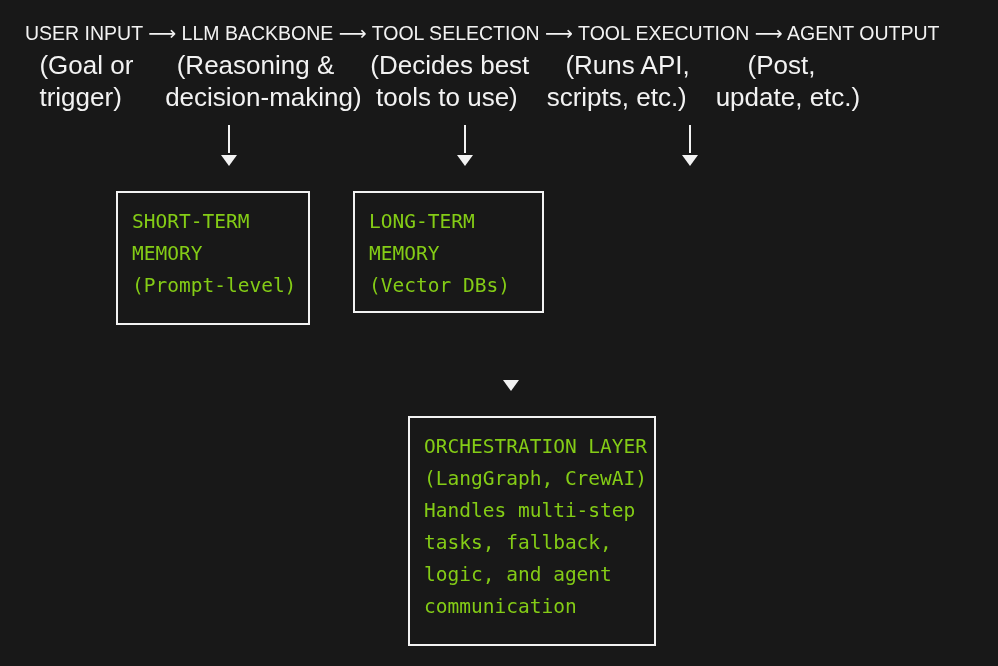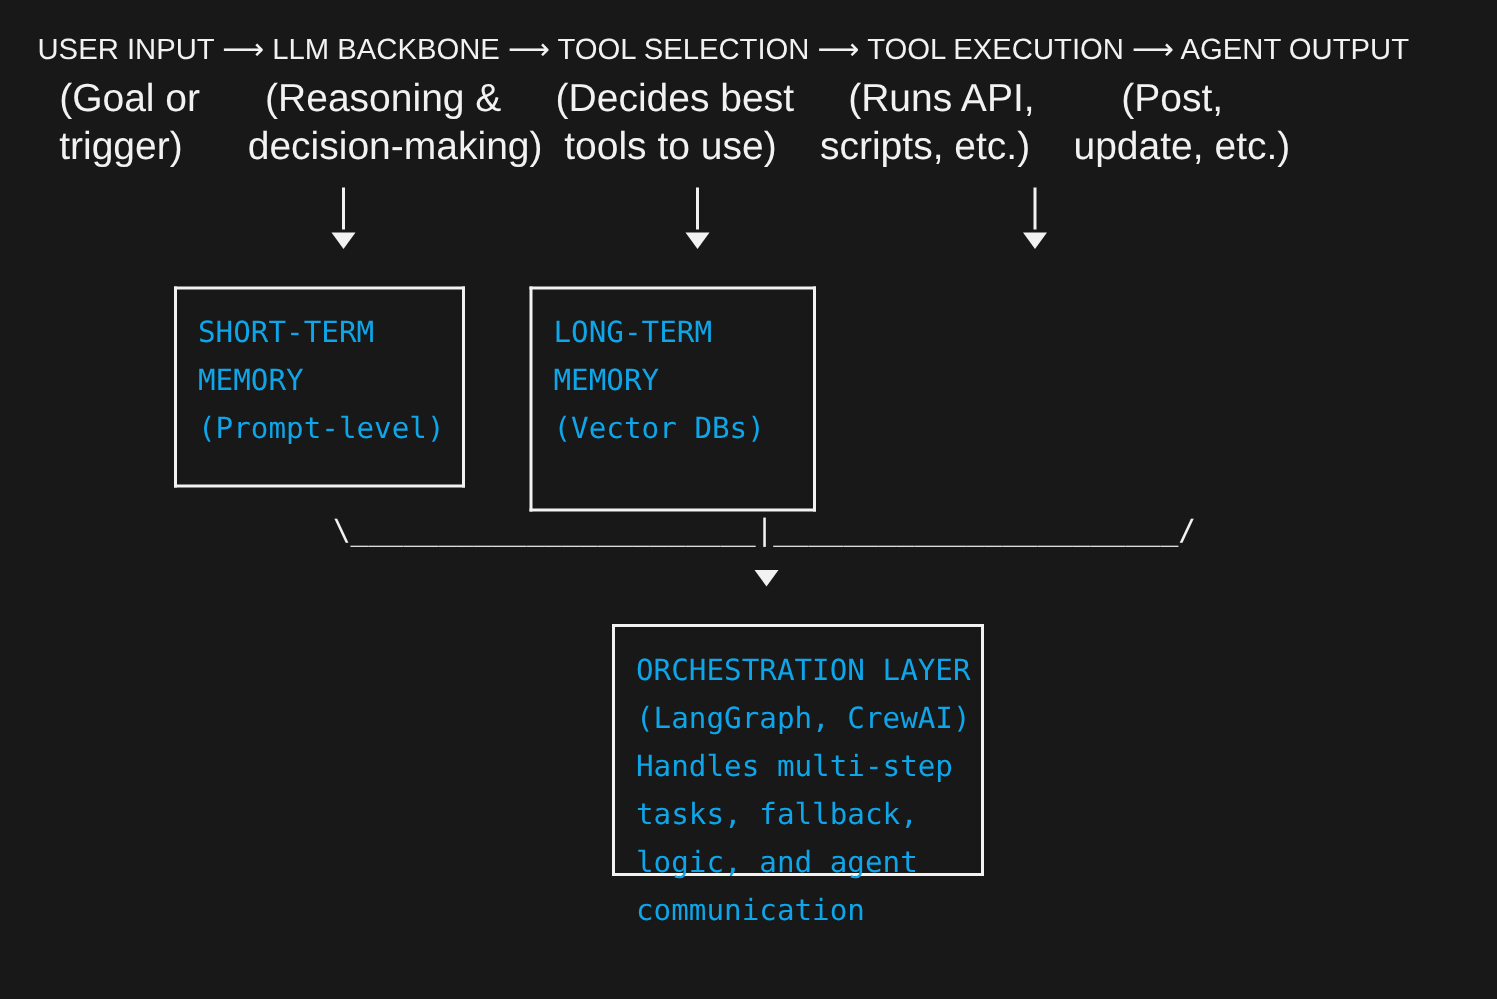--- a/index.html
+++ b/index.html
@@ -89,21 +89,21 @@
   .box-edge-l { left: 0; }
   .box-edge-r { right: 0; }
 
   .box-lines {
     position: absolute;
     left: 0;
     top: 0;
     white-space: pre;
     font-size: 19.5px;
     line-height: 32px;
-    color: #0ea5e9;
+    color: #84cc16;
   }
 
   
   .merge-line {
     position: absolute;
     white-space: pre;
     font-size: 19.5px;
     line-height: 32px;
     color: #f2f2f2;
   }
@@ -131,36 +131,35 @@
   <div class="ascii-box" style="left:116px; top:191px; width:194px; height:134px;">
     <div class="box-top"></div>
     <div class="box-bottom"></div>
     <div class="box-edge-l"></div>
     <div class="box-edge-r"></div>
     <div class="box-lines" style="left:16px; top:15px;">SHORT-TERM
 MEMORY
 (Prompt-level)</div>
   </div>
 
-  <div class="ascii-box" style="left:353px; top:191px; width:191px; height:150px;">
+  <div class="ascii-box" style="left:353px; top:191px; width:191px; height:122px;">
     <div class="box-top"></div>
     <div class="box-bottom"></div>
     <div class="box-edge-l"></div>
     <div class="box-edge-r"></div>
     <div class="box-lines" style="left:16px; top:15px;">LONG-TERM
 MEMORY
 (Vector DBs)</div>
   </div>
 
 
-  <div class="merge-line" style="left:222px; top:338px;">\_______________________|_______________________/</div>
 
   <div class="arrowhead" style="left:503px; top:380px;"></div>
 
-  <div class="ascii-box" style="left:408px; top:416px; width:248px; height:168px;">
+  <div class="ascii-box" style="left:408px; top:416px; width:248px; height:230px;">
     <div class="box-top"></div>
     <div class="box-bottom"></div>
     <div class="box-edge-l"></div>
     <div class="box-edge-r"></div>
     <div class="box-lines" style="left:16px; top:15px;">ORCHESTRATION LAYER
 (LangGraph, CrewAI)
 Handles multi-step
 tasks, fallback,
 logic, and agent
 communication</div>

